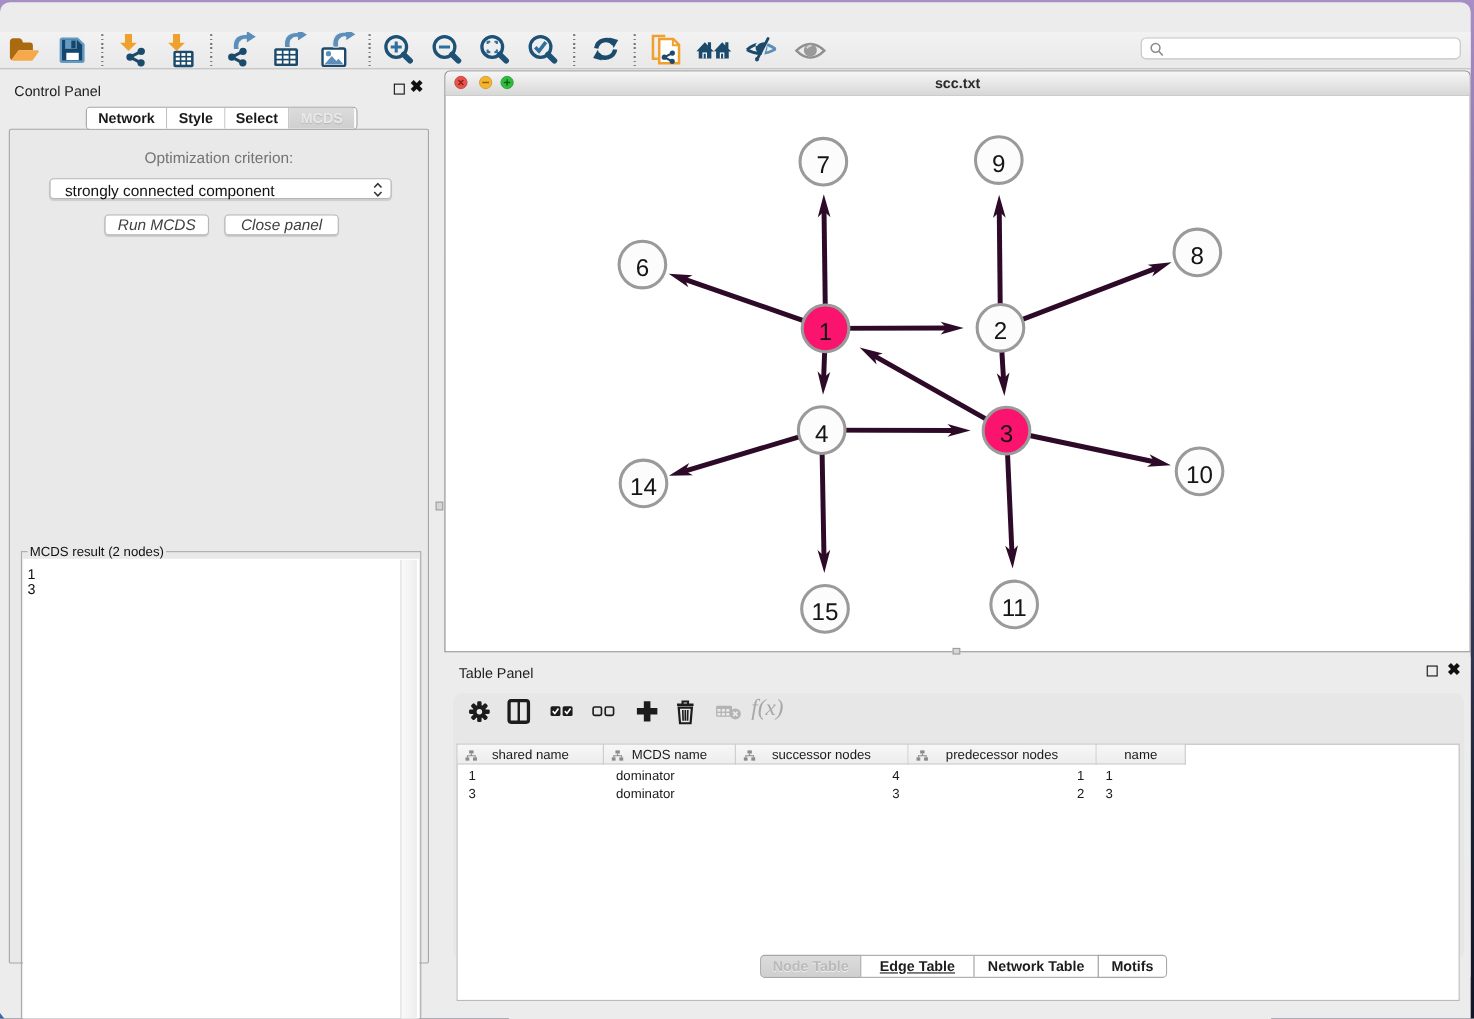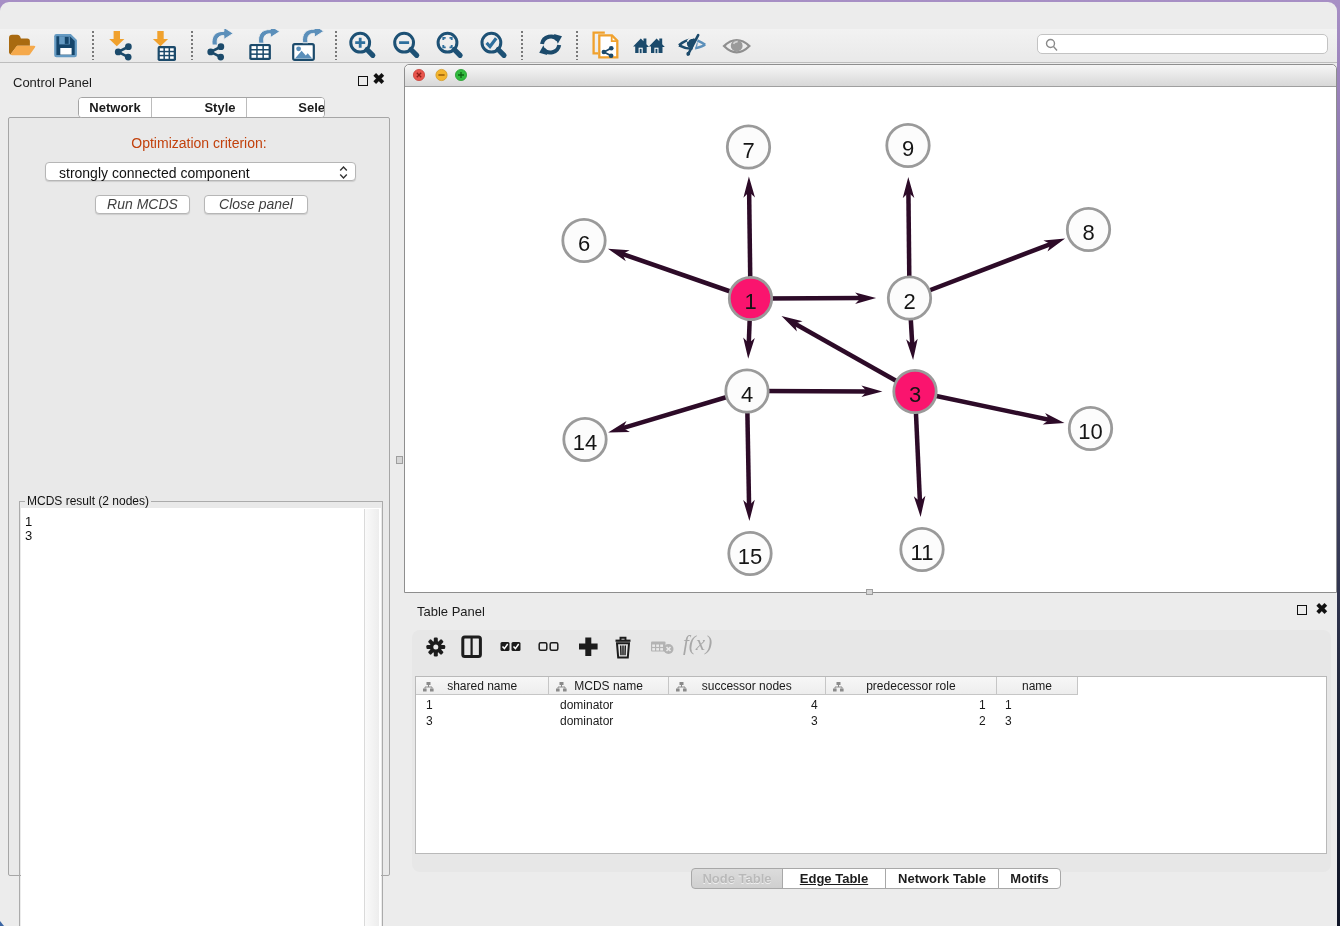--- a/index.html
+++ b/index.html
@@ -20,46 +20,46 @@
   background:repeating-linear-gradient(#787878 0 1.6px, rgba(0,0,0,0) 1.6px 4px); }
 .search { position:absolute; left:1037px; top:5px; width:291px; height:20px; background:#fff;
   border:1px solid #c3c3c3; border-radius:5px; }
 .search svg { position:absolute; left:7px; top:3px; }
 
 
 .cpanel { position:absolute; left:3px; top:62px; width:389px; height:826px; background:#ececec; }
 .phead { font-size:13px; color:#1c1c1c; }
 .float-ic { width:10px; height:10px; border:1.5px solid #111; display:inline-block; }
 .tabbar { position:absolute; left:75px; top:33px; width:247px; height:21px; display:flex;
-  border:1px solid #a4a4a4; border-radius:4px; overflow:hidden; background:#fff; font-size:13px; font-weight:bold;gap:42px; }
+  border:1px solid #a4a4a4; border-radius:4px; overflow:hidden; background:#fff; font-size:13px; font-weight:bold; }
 .tabbar .seg { flex:0 0 auto; display:flex; align-items:center; justify-content:center; border-right:1px solid #bcbcbc; color:#1a1a1a; background:#fff; }
 .tabbar .seg:last-child { border-right:none; background:linear-gradient(#dcdcdc,#cfcfcf); color:#e9e9e9; text-shadow:0 1px 1px #b5b5b5; }
 .cpane { position:absolute; left:5px; top:53px; width:382px; height:759px; border:1px solid #a6a6a6;
   background:#e9e9e9; border-radius:2px; }
-.opt-label { position:absolute; top:17px; width:100%; text-align:center; font-size:14px; color:#c2410c; }
+.opt-label { position:absolute; top:17px; width:100%; text-align:center; font-size:14px; color:#737373; }
 .select { position:absolute; left:36px; top:44px; width:311px; height:19px; background:#fff;
   border:1px solid #b6b6b6; border-radius:4px; box-shadow:0 1px 1px rgba(0,0,0,.12); font-size:14px; color:#111; }
 .btn { position:absolute; top:77px; height:19px; background:#fff; border:1px solid #b6b6b6;
   border-radius:4px; box-shadow:0 1px 1px rgba(0,0,0,.12); font-size:14px; color:#404040; text-align:center; line-height:17px;font-style:italic; }
 .group { position:absolute; left:10px; top:383px; width:364px; height:466px; border:1px solid #ababab; }
 .group-label { position:absolute; left:5px; top:-7px; background:#e9e9e9; font-size:12px; color:#111; padding:0 2px; line-height:12px; }
 .group-inner { position:absolute; left:1px; top:6px; right:1px; bottom:1px; background:#fff; font-size:13px; color:#111; }
 .scrollv { position:absolute; right:2px; top:1px; width:15px; bottom:1px; background:linear-gradient(90deg,#fafafa,#ededed); border-left:1px solid #dadada; }
 
 
 .netwin { position:absolute; left:404px; top:62px; width:933px; height:529px;
   border:1px solid #8e8e8e; border-radius:5px 5px 0 0; background:#fff; }
 .nettitle { position:absolute; left:0; top:0; width:100%; height:22px;
   background:linear-gradient(#f6f6f6,#d8d8d8); border-bottom:1px solid #9f9f9f; border-radius:5px 5px 0 0; }
 .nettitle .t { position:absolute; width:100%; text-align:center; top:3px; font-size:13px; font-weight:bold; color:#2a2a2a; }
 
 
 .tpanel { position:absolute; left:404px; top:595px; width:933px; height:291px; background:#ececec; }
 .ttool { position:absolute; left:10px; top:27px; width:914px; height:46px; }
-.ttable { position:absolute; left:11px; top:79px; width:912px; height:178px; background:#fff; border:1px solid #b9b9b9; }
+.ttable { position:absolute; left:11px; top:79px; width:912px; height:234px; background:#fff; border:1px solid #b9b9b9; }
 .thead { position:absolute; left:0; top:0; height:18px; background:linear-gradient(#f7f7f7,#ededed);
   border-right:1px solid #c6c6c6; border-bottom:1px solid #c6c6c6; font-size:12px; color:#1a1a1a; }
 .cell { position:absolute; font-size:12px; color:#1a1a1a; }
 .btabs { position:absolute; top:271px; left:288px; height:21px; display:flex; font-size:13px; font-weight:bold; }
 .btab { border:1px solid #a8a8a8; background:#fff; color:#1c1c1c; display:flex; align-items:center;
   justify-content:center; margin-left:-1px; }
 .btab.first { border-radius:4px 0 0 4px; background:linear-gradient(#dcdcdc,#cfcfcf); color:#b9b9b9; text-shadow:0 1px 0 #f0f0f0; }
 .btab.last { border-radius:0 4px 4px 0;text-align:center; }
 
 
@@ -244,20 +244,21 @@
   <div class="netwin">
     <div class="nettitle">
       <svg style="position:absolute;left:7px;top:3px;" width="62" height="14" viewBox="0 0 62 14">
         <circle cx="7" cy="7" r="5.6" fill="#e8544c" stroke="#c8443c" stroke-width="0.8"></circle>
         <path d="M4.8 4.8 L9.2 9.2 M9.2 4.8 L4.8 9.2" stroke="#8c1f18" stroke-width="1.3"></path>
         <circle cx="29.5" cy="7" r="5.6" fill="#f4b52e" stroke="#d39a24" stroke-width="0.8"></circle>
         <path d="M26.4 7 L32.6 7" stroke="#995c08" stroke-width="1.4"></path>
         <circle cx="49" cy="7" r="5.6" fill="#32bb3f" stroke="#28a032" stroke-width="0.8"></circle>
         <path d="M46 7 L52 7 M49 4 L49 10" stroke="#0e6414" stroke-width="1.3"></path>
       </svg>
+      <div class="t">scc.txt</div>
     </div>
     <svg id="graph" style="position:absolute;left:0;top:22px;" width="931" height="505" viewBox="0 0 931 505">
         <line x1="345.5" y1="211.5" x2="344.1" y2="103.1" stroke="#2d0b28" stroke-width="4.5"></line>
 <polygon points="343.9,89.6 350.0,110.5 344.1,105.1 338.4,110.7" fill="#2d0b28"></polygon>
 <line x1="345.5" y1="211.5" x2="215.6" y2="166.3" stroke="#2d0b28" stroke-width="4.5"></line>
 <polygon points="202.9,161.8 224.6,163.3 217.5,166.9 220.8,174.2" fill="#2d0b28"></polygon>
 <line x1="345.5" y1="211.5" x2="457.6" y2="211.1" stroke="#2d0b28" stroke-width="4.5"></line>
 <polygon points="471.1,211.1 450.1,217.0 455.6,211.2 450.1,205.4" fill="#2d0b28"></polygon>
 <line x1="345.5" y1="211.5" x2="343.7" y2="258.3" stroke="#2d0b28" stroke-width="4.5"></line>
 <polygon points="343.2,271.8 338.2,250.6 343.8,256.3 349.8,251.1" fill="#2d0b28"></polygon>
@@ -394,21 +395,21 @@
             </svg></span>
           <div style="position:absolute;left:0;top:2px;width:100%;text-align:center;">successor nodes</div>
         </div>
         <div class="thead" style="left:409.7px;width:171.40000000000003px;">
           <span style="position:absolute;left:7px;top:3px;"><svg width="11" height="10" viewBox="0 0 11 10" style="vertical-align:-1px;">
               <rect x="3.5" y="0" width="4" height="3" fill="#8a8a8a"></rect>
               <rect x="0" y="6.5" width="3.6" height="3" fill="#8a8a8a"></rect>
               <rect x="7" y="6.5" width="3.6" height="3" fill="#8a8a8a"></rect>
               <path d="M5.5 3 L5.5 5 M2 6.5 L2 5 L9 5 L9 6.5" stroke="#8a8a8a" fill="none" stroke-width="1"></path>
             </svg></span>
-          <div style="position:absolute;left:0;top:2px;width:100%;text-align:center;">predecessor role</div>
+          <div style="position:absolute;left:0;top:2px;width:100%;text-align:center;">predecessor nodes</div>
         </div>
         <div class="thead" style="left:581.1px;width:80.89999999999998px;">
           <div style="position:absolute;left:0;top:2px;width:100%;text-align:center;">name</div>
         </div>
         <div class="cell" style="left:10px;top:21px;">1</div>
         <div class="cell" style="left:144px;top:21px;">dominator</div>
         <div class="cell" style="left:252.8px;top:21px;width:149px;text-align:right;">4</div>
         <div class="cell" style="left:409.7px;top:21px;width:160px;text-align:right;">1</div>
         <div class="cell" style="left:589px;top:21px;">1</div>
         <div class="cell" style="left:10px;top:37px;">3</div>

